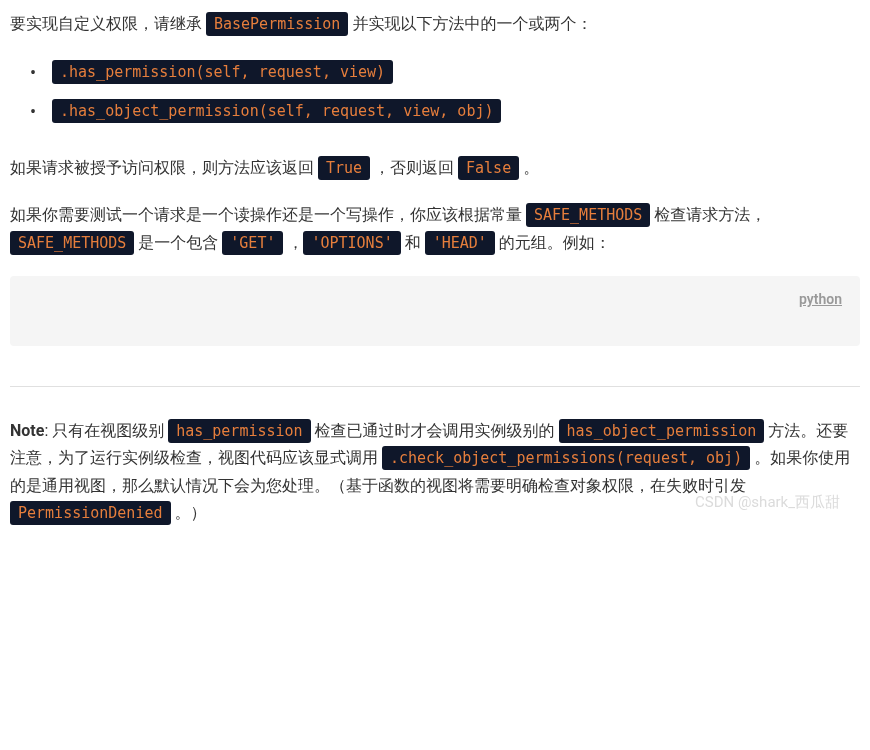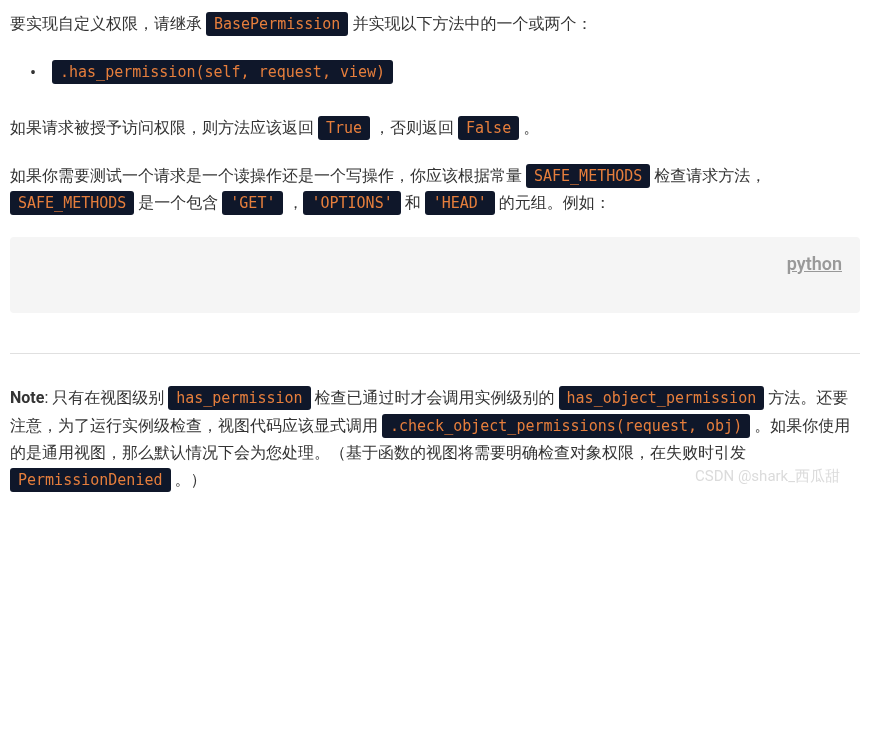--- a/index.html
+++ b/index.html
@@ -53,21 +53,21 @@
     .code-block {
       background-color: #f5f5f5;
       border-radius: 4px;
       padding: 12px 18px 24px 18px;
       margin-bottom: 40px;
       position: relative;
     }
     .code-lang {
       text-align: right;
       color: #999;
-      font-size: 18px;
+      font-size: 14px;
       font-weight: 600;
       margin-bottom: 10px;
       text-decoration: underline;
     }
     pre {
       font-family: "Monaco", "Menlo", "Consolas", monospace;
       font-size: 15px;
       line-height: 1.95;
       white-space: pre;
       color: #333;
@@ -82,21 +82,21 @@
     hr {
       border: none;
       border-top: 1px solid #e0e0e0;
       margin: 30px 0;
     }
     strong {
       font-weight: 700;
     }
     .watermark {
       position: absolute;
-      bottom: 4px;
+      bottom: 11px;
       right: 20px;
       color: #ccc;
       font-size: 15px;
       opacity: 0.7;
     }
     .wrapper {
       position: relative;
     }
   </style>
 </head>
@@ -104,20 +104,21 @@
 
 <div class="wrapper">
 
 
 <p>
   <span>要实现自定义权限，请继承 </span><code class="inline">BasePermission</code><span> 并实现以下方法中的一个或两个：</span>
 </p>
 
 <ul>
   <li><code class="inline">.has_permission(self, request, view)</code></li>
+  <li><code class="inline">.has_object_permission(self, request, view, obj)</code></li>
 </ul>
 
 <p>
   <span>如果请求被授予访问权限，则方法应该返回 </span><code class="inline">True</code><span> ，否则返回 </span><code class="inline">False</code><span> 。</span>
 </p>
 
 <p>
   <span>如果你需要测试一个请求是一个读操作还是一个写操作，你应该根据常量 </span><code class="inline">SAFE_METHODS</code><span> 检查请求方法，</span><code class="inline">SAFE_METHODS</code><span> 是一个包含 </span><code class="inline">'GET'</code><span> ，</span><code class="inline">'OPTIONS'</code><span> 和 </span><code class="inline">'HEAD'</code><span> 的元组。例如：</span>
 </p>
 

